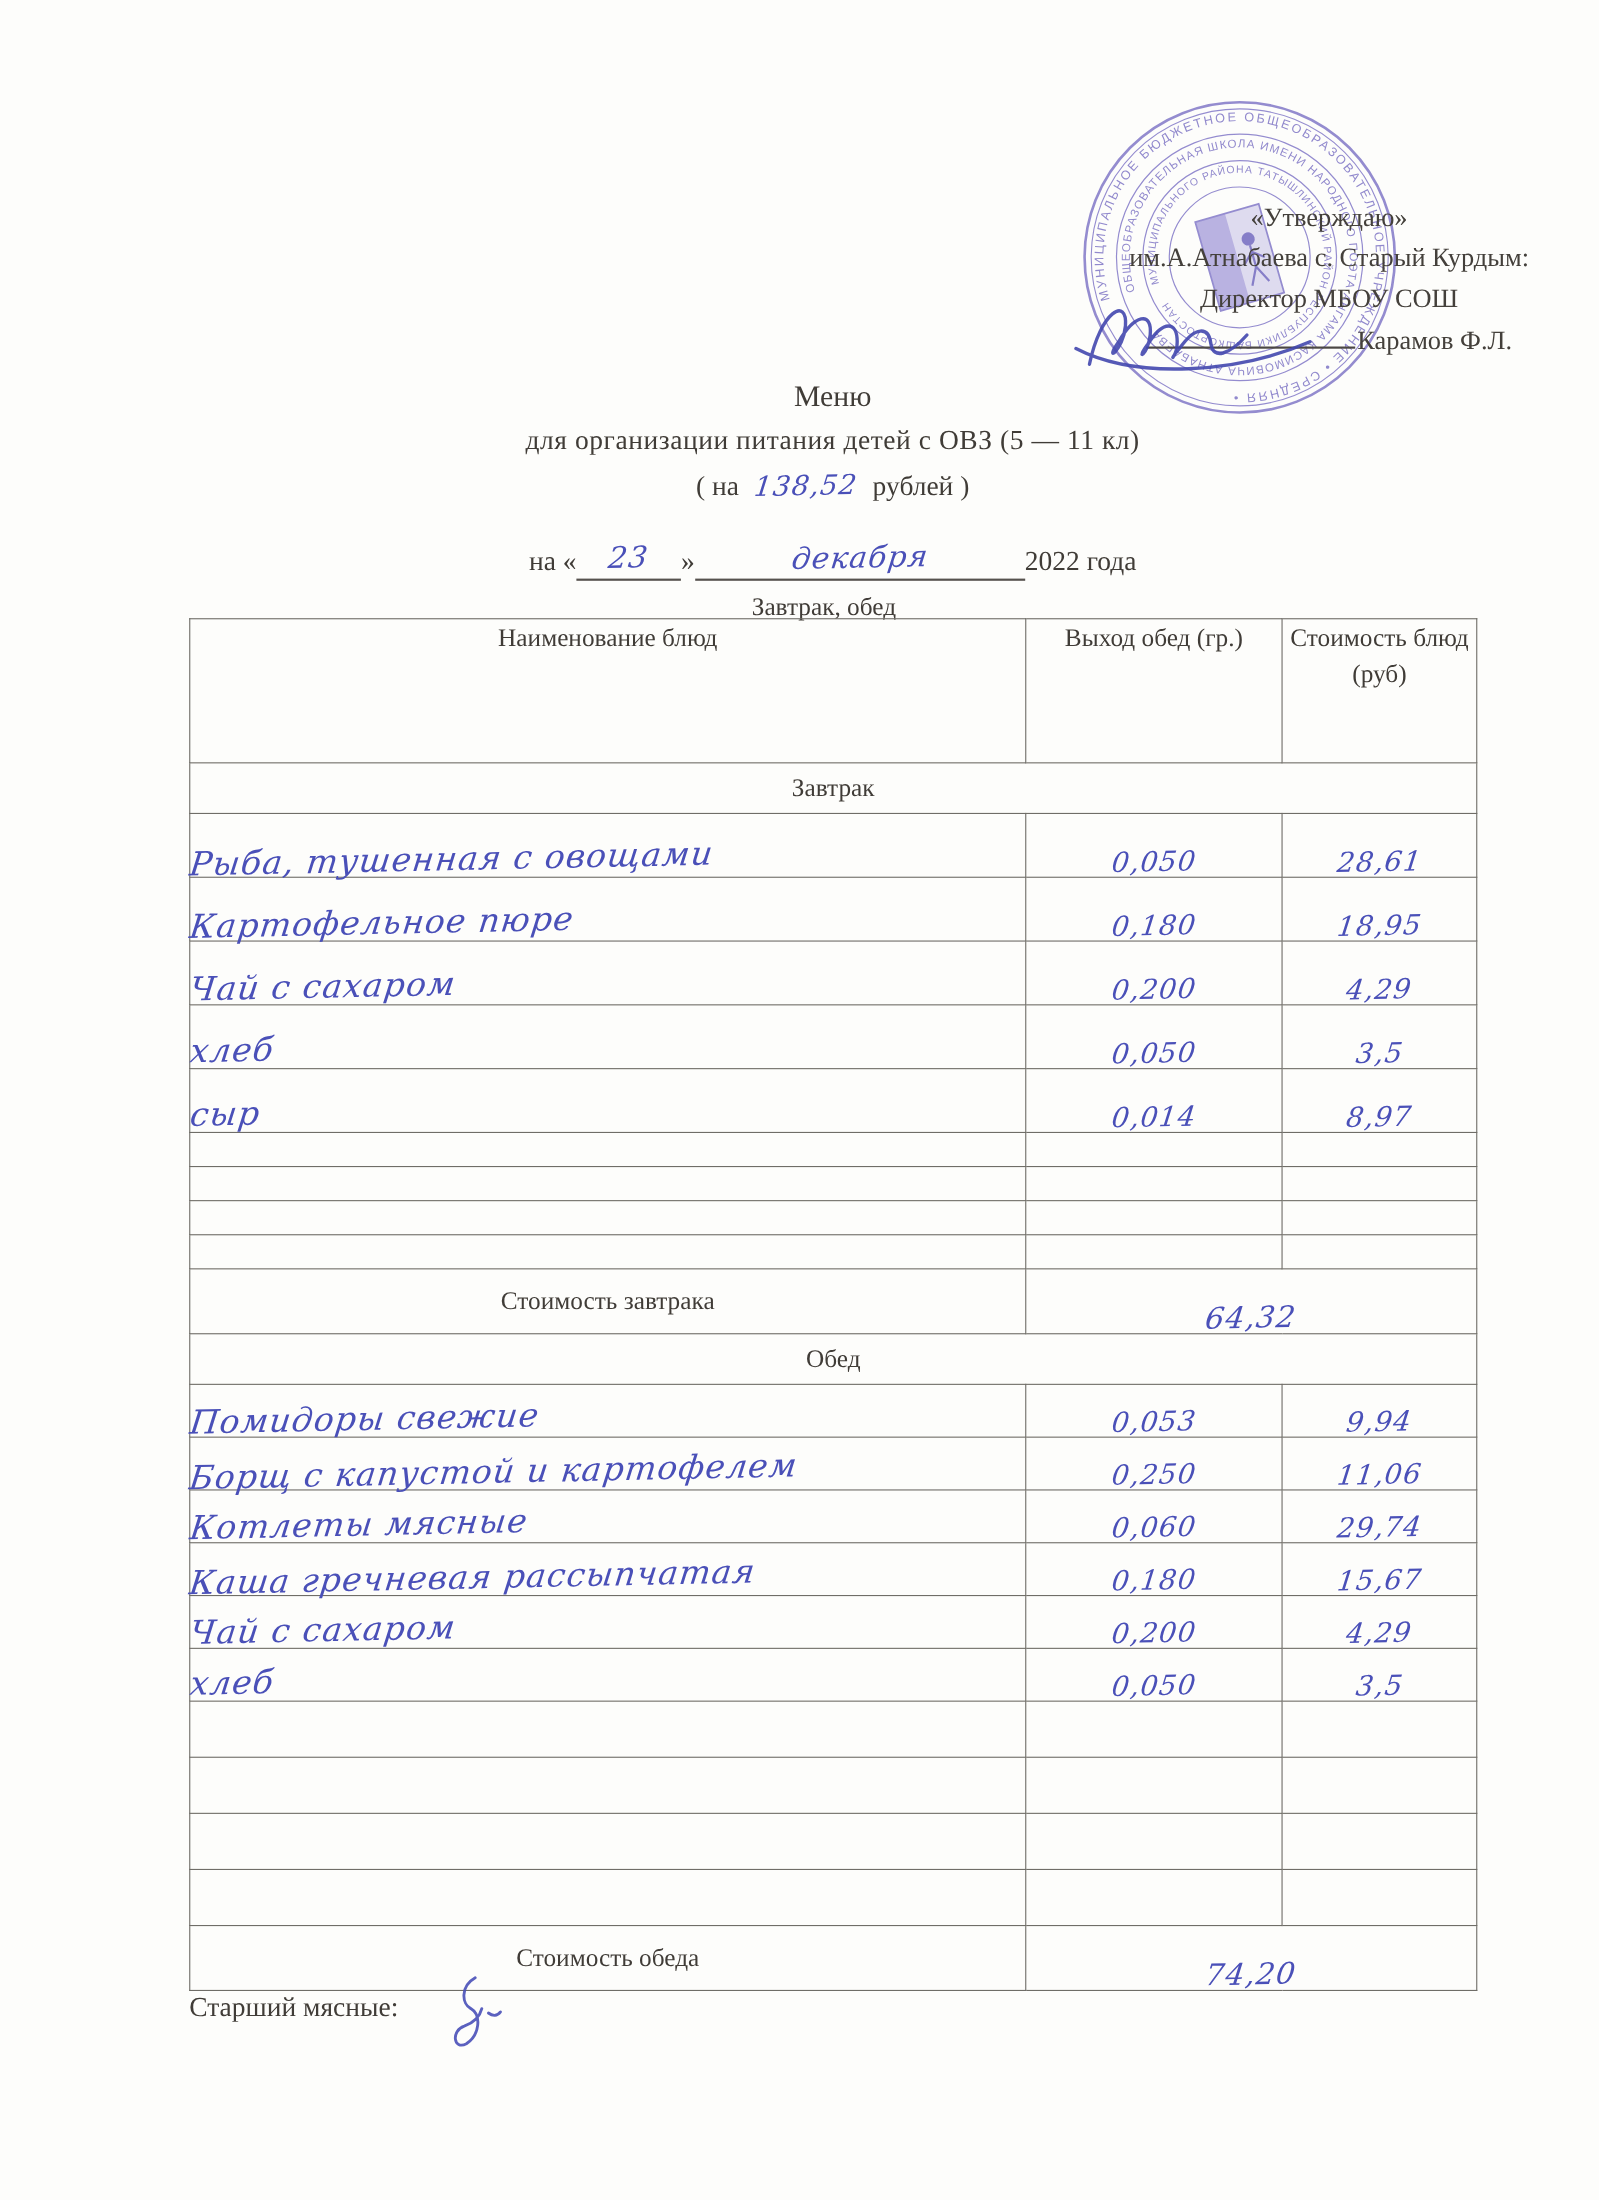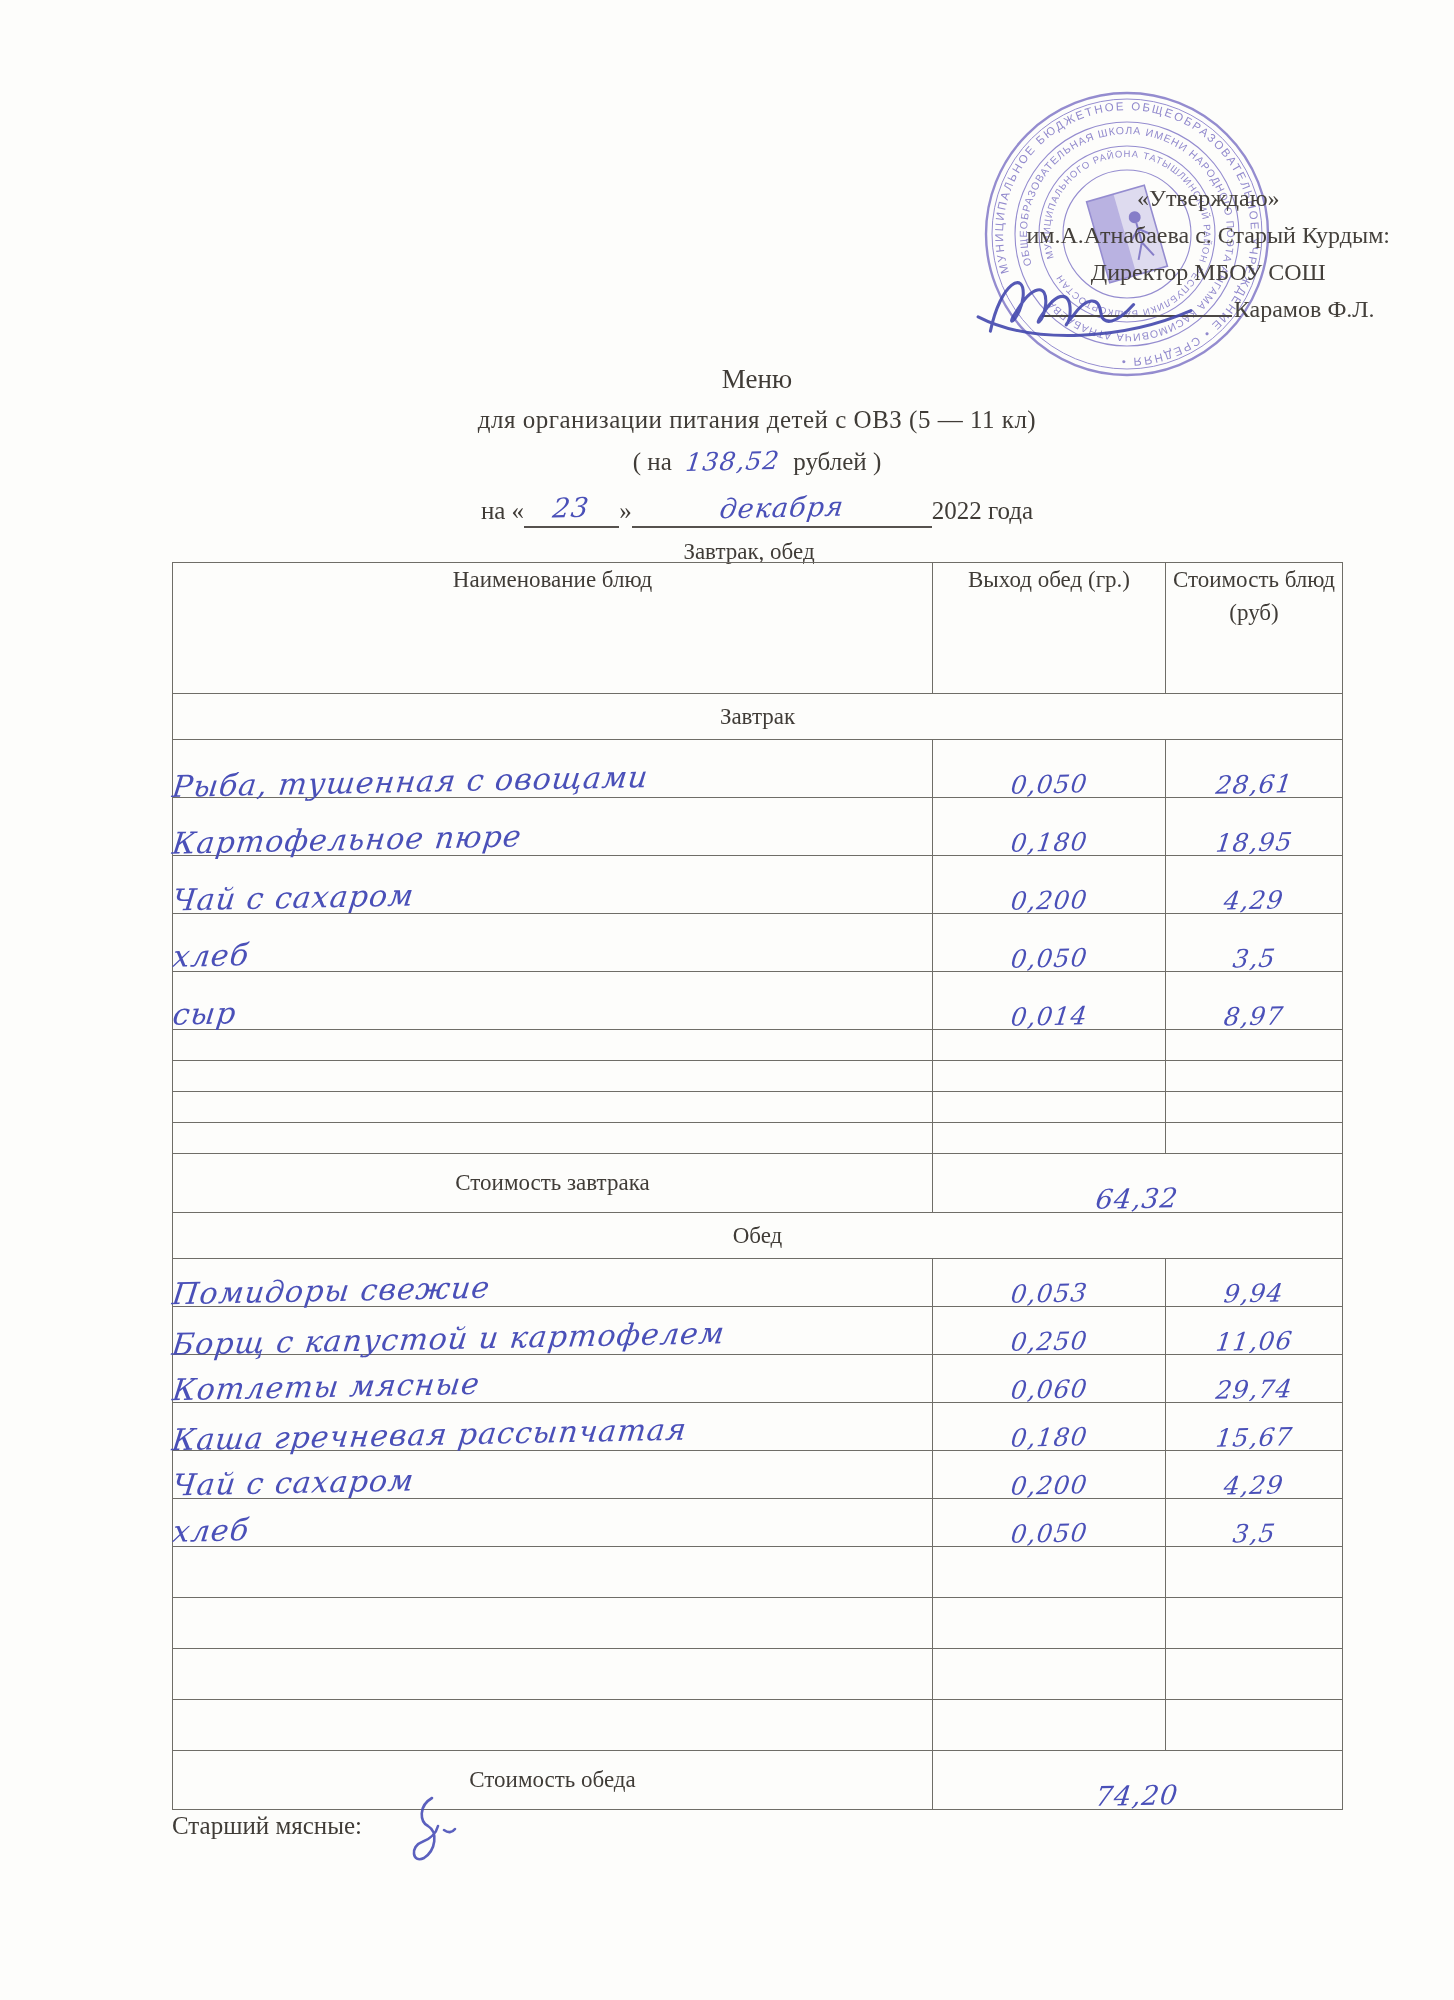--- a/index.html
+++ b/index.html
@@ -25,21 +25,21 @@
     border-bottom:2px solid #4b4744;margin-right:2px;vertical-align:baseline;
   }
   
   .stamp{position:absolute;left:972px;top:76px;width:310px;height:316px;opacity:.82;}
   
   .dir-sig{position:absolute;left:972px;top:250px;width:225px;height:105px;}
   .cook-sig{position:absolute;left:398px;top:1792px;width:62px;height:82px;}
   
   .title-block{
     position:absolute;left:172px;top:340px;width:1170px;
-    text-align:center;color:#403c37;margin-top:19px;
+    text-align:center;color:#403c37;
   }
   .title-line1{font-size:27px;line-height:40px;}
   .title-line2{font-size:25px;line-height:42px;letter-spacing:.5px;}
   .title-line3{font-size:25px;line-height:42px;}
   .date-line{
     position:absolute;left:172px;top:496px;width:1170px;
     text-align:center;font-size:25px;color:#403c37;
   }
   .blank{
     display:inline-block;border-bottom:2px solid #56524e;

